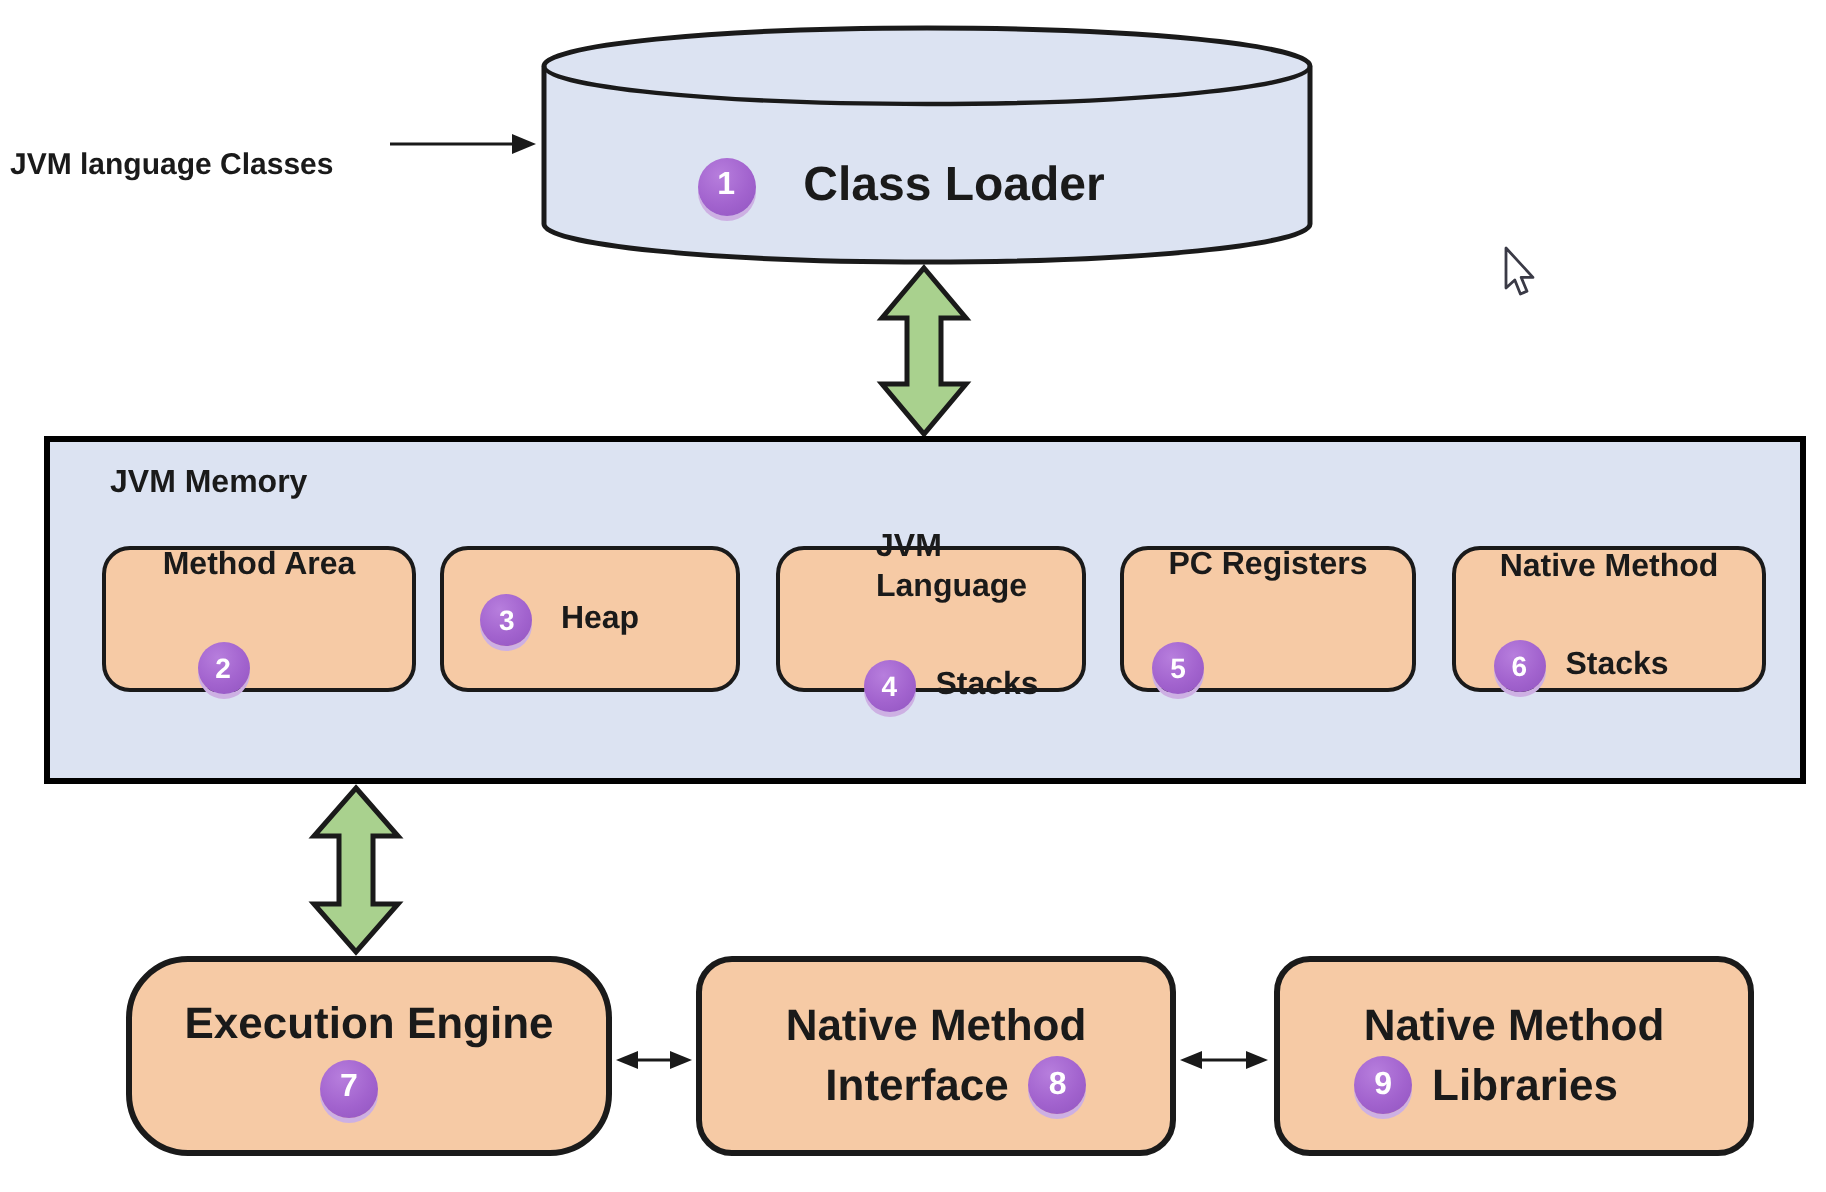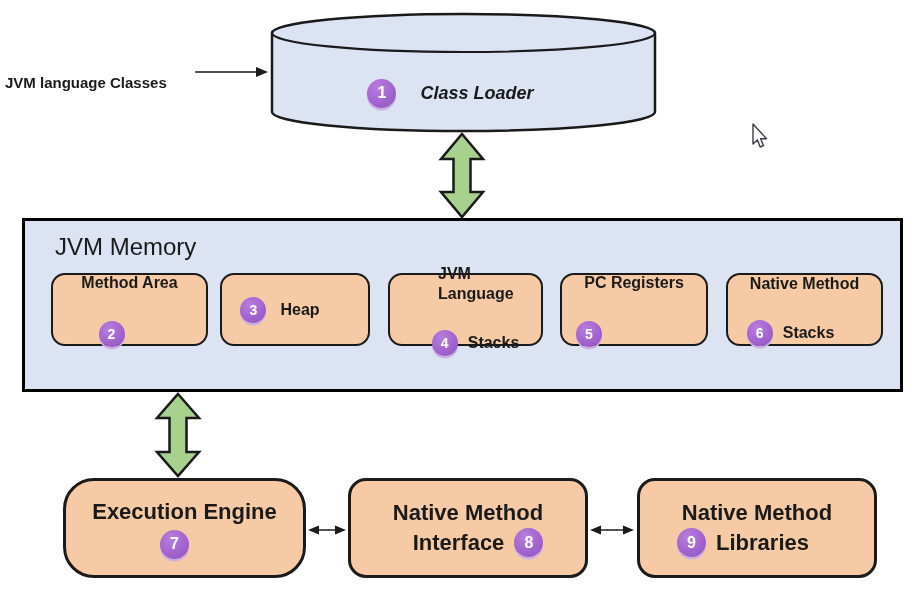--- a/index.html
+++ b/index.html
@@ -16,31 +16,31 @@
   .cyl-rim{fill:none;stroke:#1a1a1a;stroke-width:2.2;}
   .thin-line{stroke:#1a1a1a;stroke-width:1.5;}
   .thin-head{fill:#1a1a1a;stroke:none;}
   .cursor{fill:#ffffff;stroke:#3a3a46;stroke-width:1.4;stroke-linejoin:round;}
 
   .lbl{position:absolute;font-weight:bold;white-space:nowrap;}
   #input-label{left:5px;top:62px;font-size:15px;z-index:1;margin-top:12px;}
 
   #cl-content{position:absolute;left:272px;top:74px;width:383px;height:38px;z-index:1;
       display:flex;align-items:center;justify-content:center;gap:24px;padding-right:26px;box-sizing:border-box;}
-  #cl-label{font-size:18px;font-weight:bold;white-space:nowrap;font-style:italic;}
+  #cl-label{font-size:24px;font-weight:bold;white-space:nowrap;}
 
   .badge{flex:0 0 auto;width:26px;height:26px;border-radius:50%;display:flex;align-items:center;justify-content:center;
       background:radial-gradient(circle at 38% 30%, #b77edd 0%, var(--badge-fill) 55%, #9154c0 100%);
       color:var(--badge-text);font-weight:bold;font-size:14px;line-height:1;
       box-shadow:0 2.5px 0 0 var(--badge-rim);}
   .badge-lg{width:29px;height:29px;font-size:16px;}
 
   #memory{position:absolute;left:22px;top:218px;width:881px;height:174px;z-index:1;box-sizing:border-box;
       background:var(--container-fill);border:3px solid #000;}
-  #memory-title{position:absolute;left:30px;top:12px;font-size:24px;font-weight:normal;}
+  #memory-title{position:absolute;left:30px;top:12px;font-size:16px;font-weight:bold;}
 
   .mem-box{position:absolute;top:52px;height:73px;box-sizing:border-box;z-index:1;
       background:var(--node-fill);border:2.5px solid var(--node-border);border-radius:14px;
       display:flex;flex-direction:column;align-items:center;justify-content:center;
       font-size:16px;font-weight:bold;line-height:1.25;gap:26px;}
   .mem-box.row{flex-direction:row;gap:14px;padding-right:30px;}
   #method-area{left:26px;width:157px;}
   #heap{left:195px;width:150px;}
   #jvm-lang-stacks{left:363px;width:155px;padding-left:48px;}
   #pc-registers{left:535px;width:148px;}

